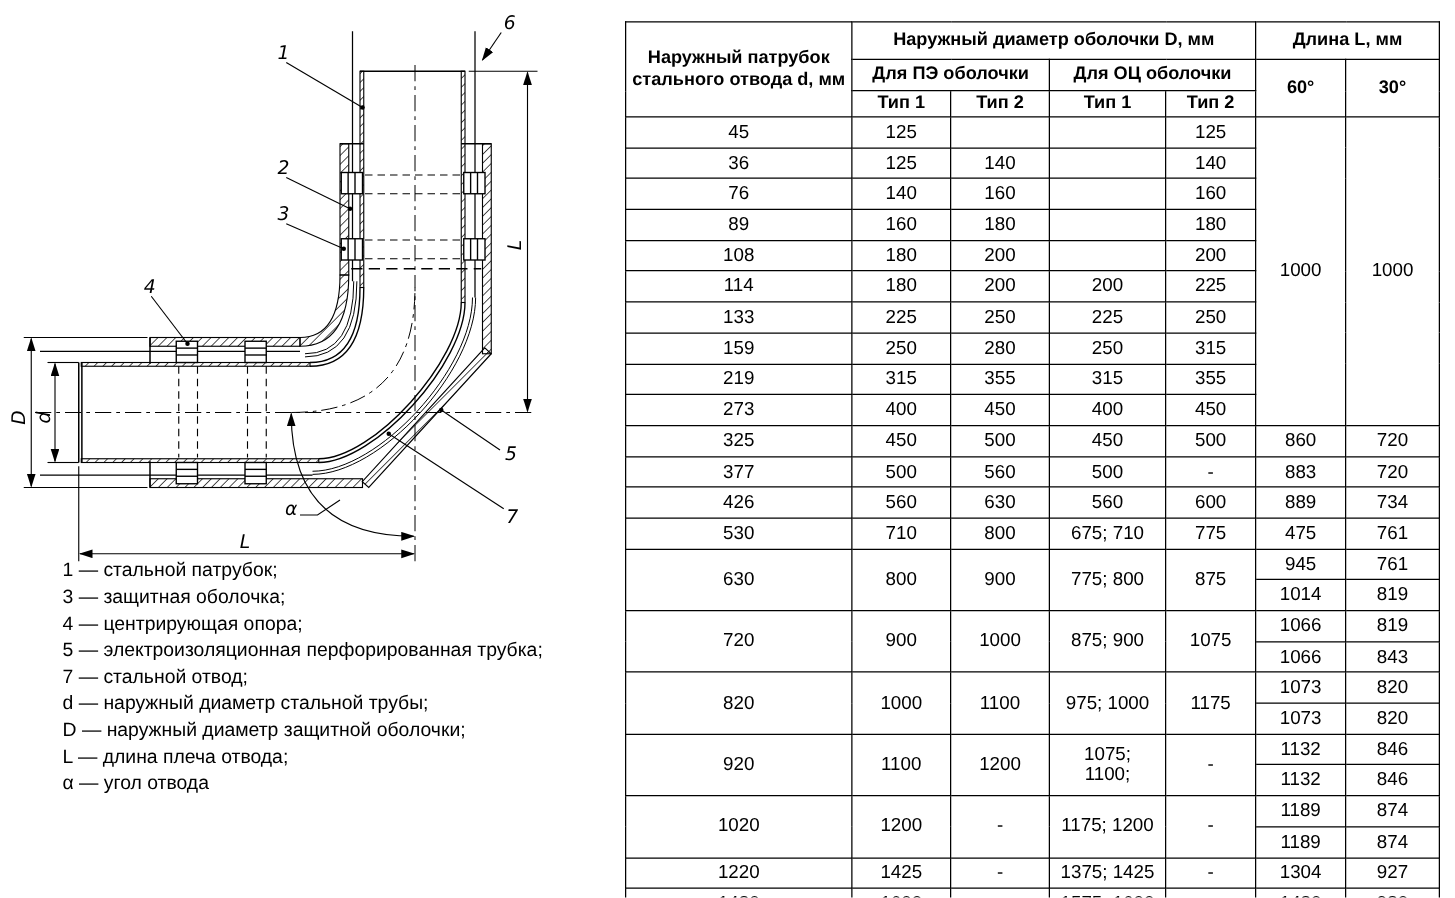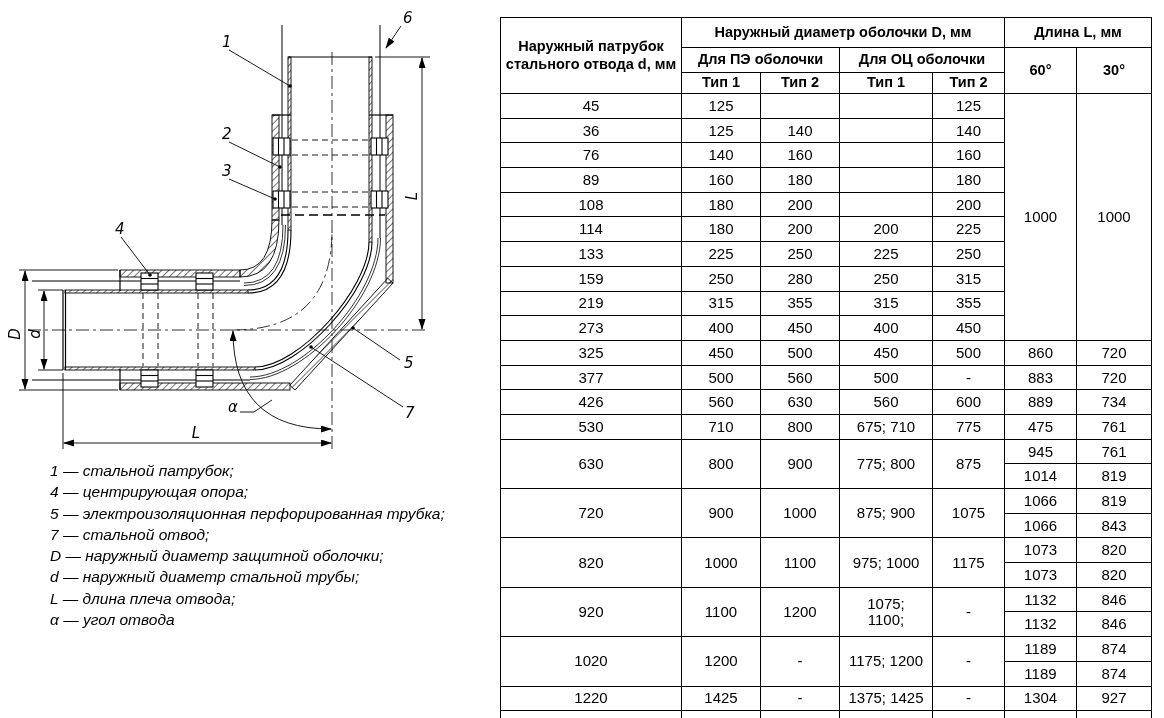--- a/index.html
+++ b/index.html
@@ -4,21 +4,21 @@
 <style>
   html,body { margin:0; padding:0; }
   body { width:1164px; height:718px; background:#ffffff; font-family:"Liberation Sans", sans-serif; color:#000; position:relative; overflow:hidden; }
   .page { position:absolute; inset:0; background:#fff; }
 
   
   .drawing { position:absolute; left:0; top:0; width:497px; height:460px; }
   .drawing svg { display:block; }
 
   
-  .legend { position:absolute; left:50px; top:460px; width:470px;font-style:italic; }
+  .legend { position:absolute; left:50px; top:446px; width:470px; }
   .legend-line { font-size:15.5px; line-height:21.3px; white-space:nowrap; color:#000; }
 
   
   .spec-wrap { position:absolute; left:500px; top:17px; }
   table.spec { border-collapse:collapse; table-layout:fixed; background:#fff; }
   table.spec th, table.spec td {
     border:1.5px solid #000; text-align:center; vertical-align:middle; padding:0 2px;
   }
   table.spec th { font-weight:bold; font-size:14.5px; line-height:1.18; }
   table.spec td { font-size:15px; font-weight:400; height:23.7px; line-height:1.05; white-space:pre-line; }
@@ -189,25 +189,26 @@
       <text class="lbl" x="222" y="176">3</text>
       <text class="lbl" x="115" y="234">4</text>
       <text class="lbl" x="404" y="368">5</text>
       <text class="lbl" x="403" y="23">6</text>
       <text class="lbl" x="405" y="418">7</text>
     </svg>
   </div>
 
   <div class="legend">
     <div class="legend-line">1 — стальной патрубок;</div>
+    <div class="legend-line">3 — защитная оболочка;</div>
     <div class="legend-line">4 — центрирующая опора;</div>
     <div class="legend-line">5 — электроизоляционная перфорированная трубка;</div>
     <div class="legend-line">7 — стальной отвод;</div>
+    <div class="legend-line">d — наружный диаметр стальной трубы;</div>
     <div class="legend-line">D — наружный диаметр защитной оболочки;</div>
-    <div class="legend-line">d — наружный диаметр стальной трубы;</div>
     <div class="legend-line">L — длина плеча отвода;</div>
     <div class="legend-line">α — угол отвода</div>
   </div>
 
   <div class="spec-wrap">
     <table class="spec">
       <colgroup>
         <col class="c0">
           <col class="c1">
           <col class="c2">

